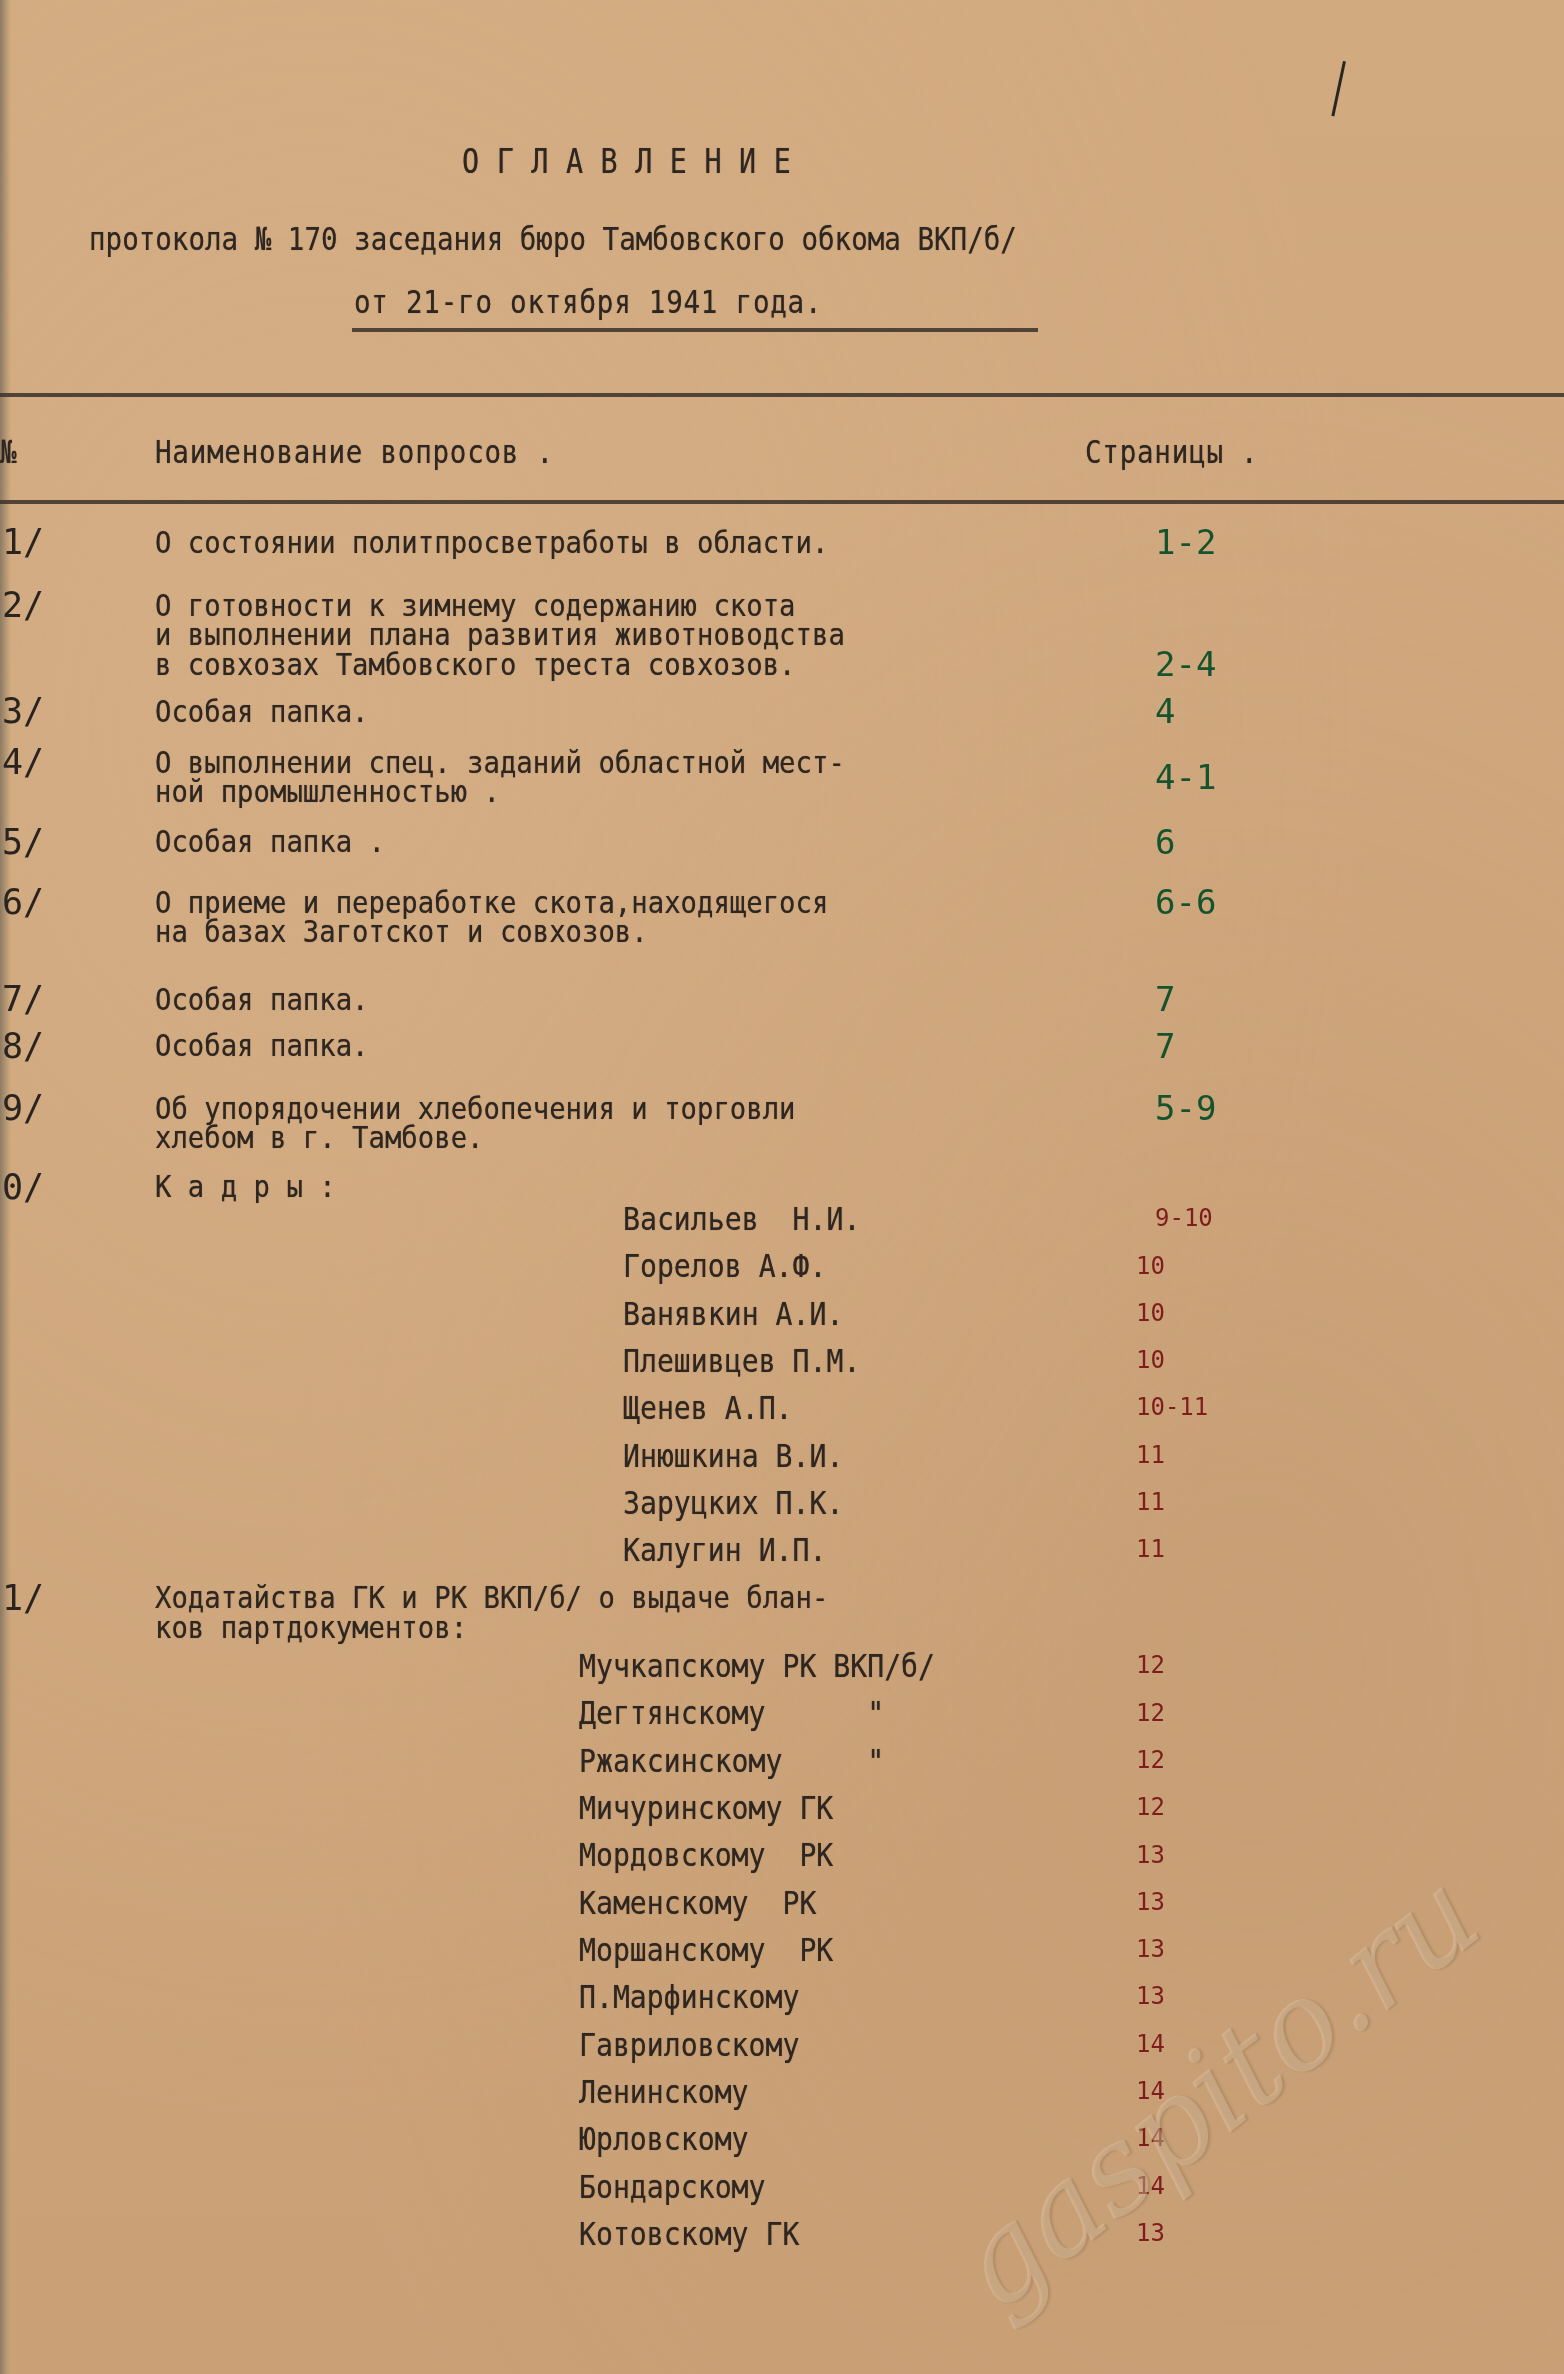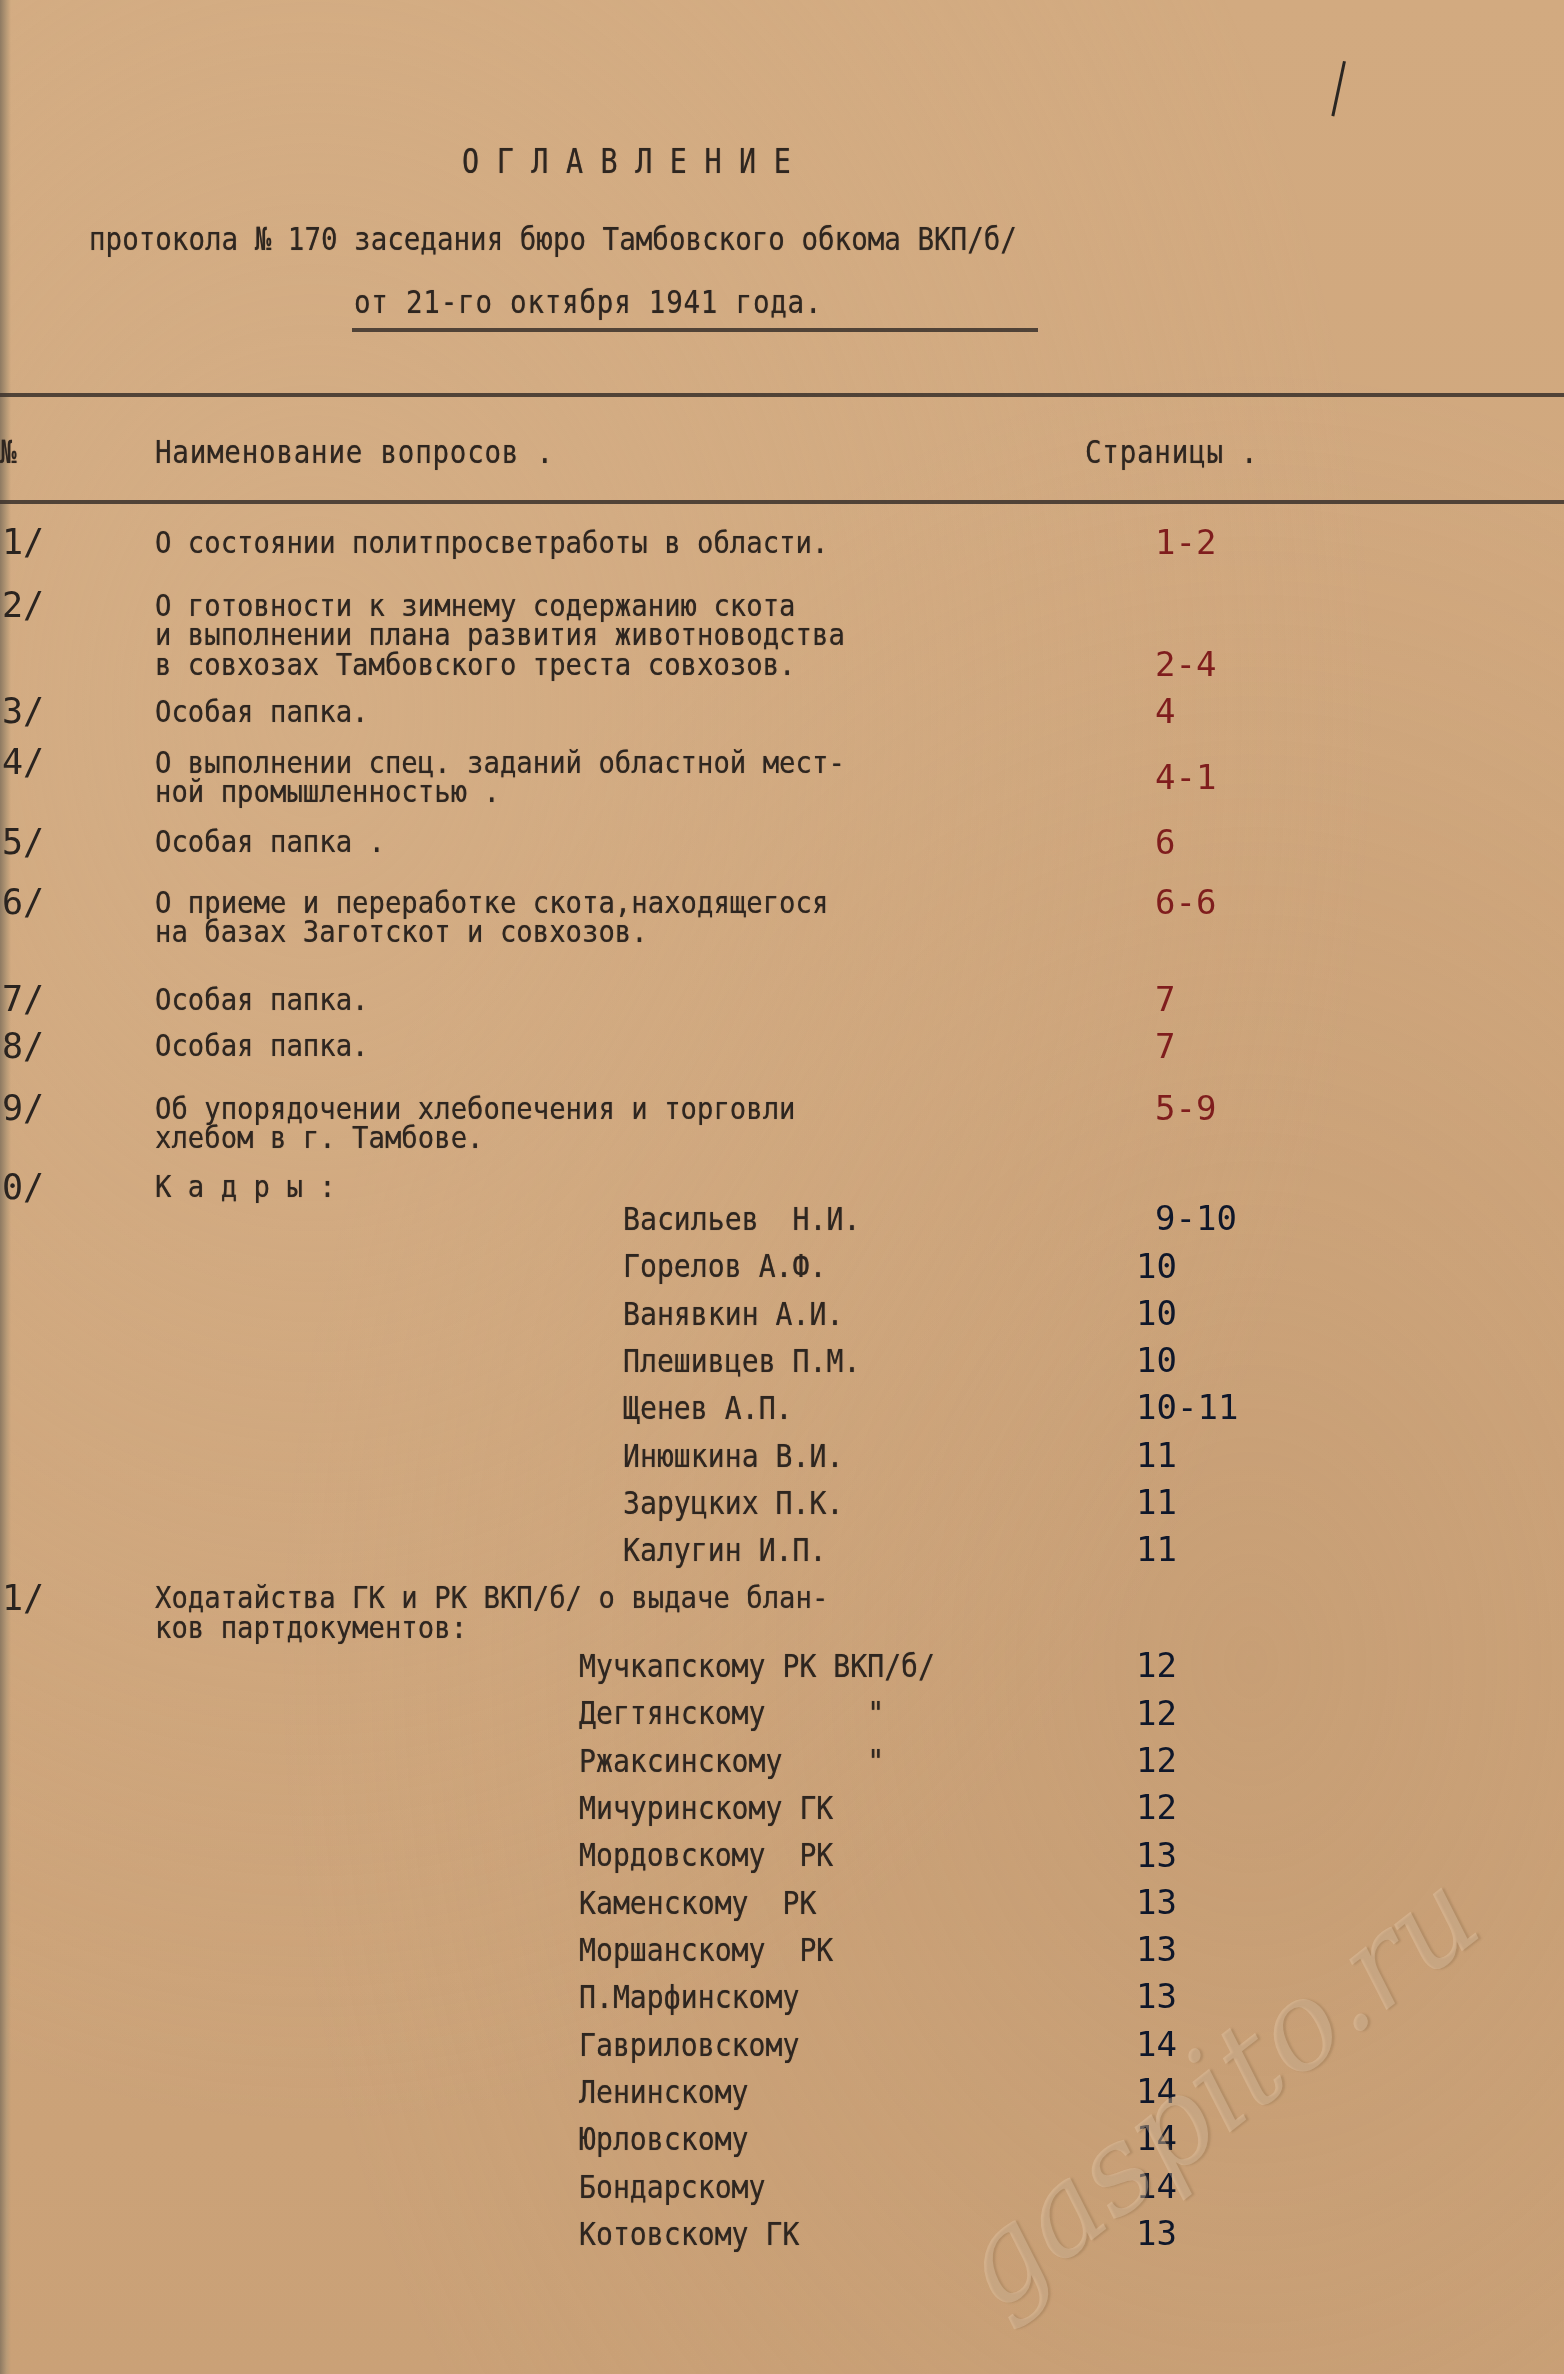--- a/index.html
+++ b/index.html
@@ -29,23 +29,23 @@
     .date-underline { position: absolute; left: 352px; top: 328px; width: 686px; height: 3.7px; background: #3a302a; opacity: 0.85; }
     .rule { position: absolute; left: 0; width: 1565px; height: 3.7px; background: #3a302a; opacity: 0.85; }
     .rule-top { top: 393px; }
     .rule-bottom { top: 500px; }
     .hdr-num { left: 0px; top: 436px; }
     .hdr-name { left: 155px; top: 436px; }
     .hdr-pages { left: 1085px; top: 436px; }
 
     .row-num { position: absolute; font-size: 35px; line-height: 35px; white-space: pre; color: #2a2420; }
     .row-text { position: absolute; left: 155px; font-size: 31px; line-height: 27px; white-space: pre; transform: scaleX(0.88); transform-origin: left top; text-shadow: 0 0 0.9px rgba(40,30,25,0.6); }
-    .row-pages { position: absolute; left: 1155px; font-size: 34px; line-height: 35px; white-space: pre; color: #7f1d1d; }
+    .row-pages { position: absolute; left: 1155px; font-size: 34px; line-height: 35px; white-space: pre; color: #14532d; }
     .sub-name { position: absolute; font-size: 32px; line-height: 32px; white-space: pre; transform: scaleX(0.88); transform-origin: left top; text-shadow: 0 0 0.9px rgba(40,30,25,0.6); }
-    .sub-pages { position: absolute; font-size: 34px; line-height: 35px; white-space: pre; color: #0f172a; }
+    .sub-pages { position: absolute; font-size: 24px; line-height: 35px; white-space: pre; color: #7f1d1d; }
 
     .watermark {
       position: absolute; left: 928px; top: 2226px; font-family: "DejaVu Serif", serif;
       font-size: 121px; font-style: italic; color: rgba(235,210,180,0.35);
       transform: rotate(-38deg); transform-origin: left top; white-space: pre;
       text-shadow: 1.9px 1.9px 1.9px rgba(120,90,60,0.25);
     }
   </style>
 </head>
 <body>

